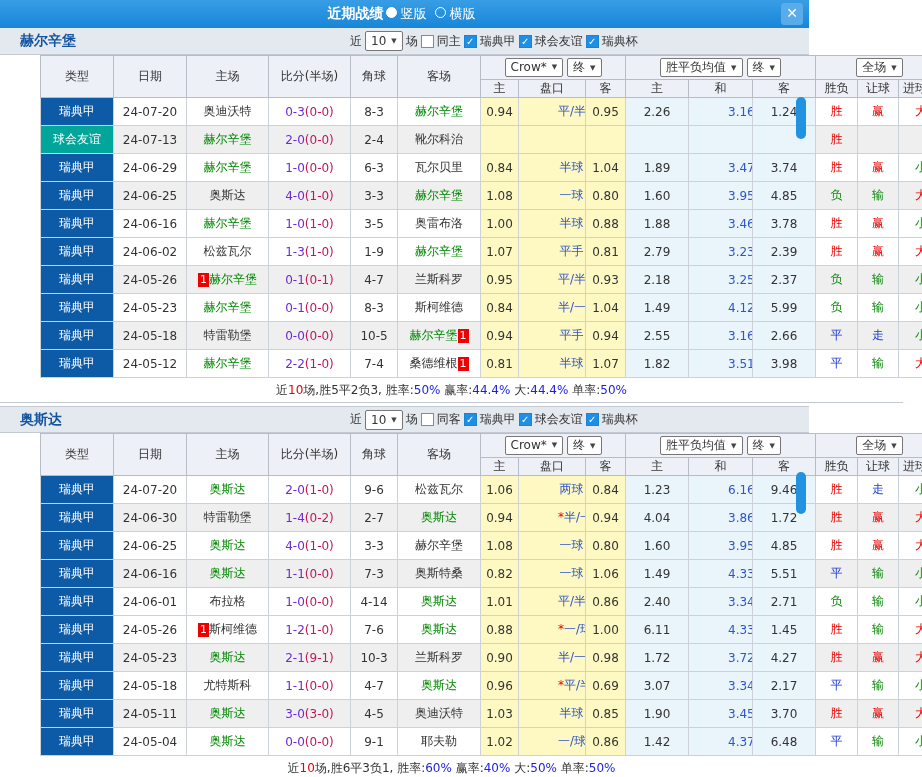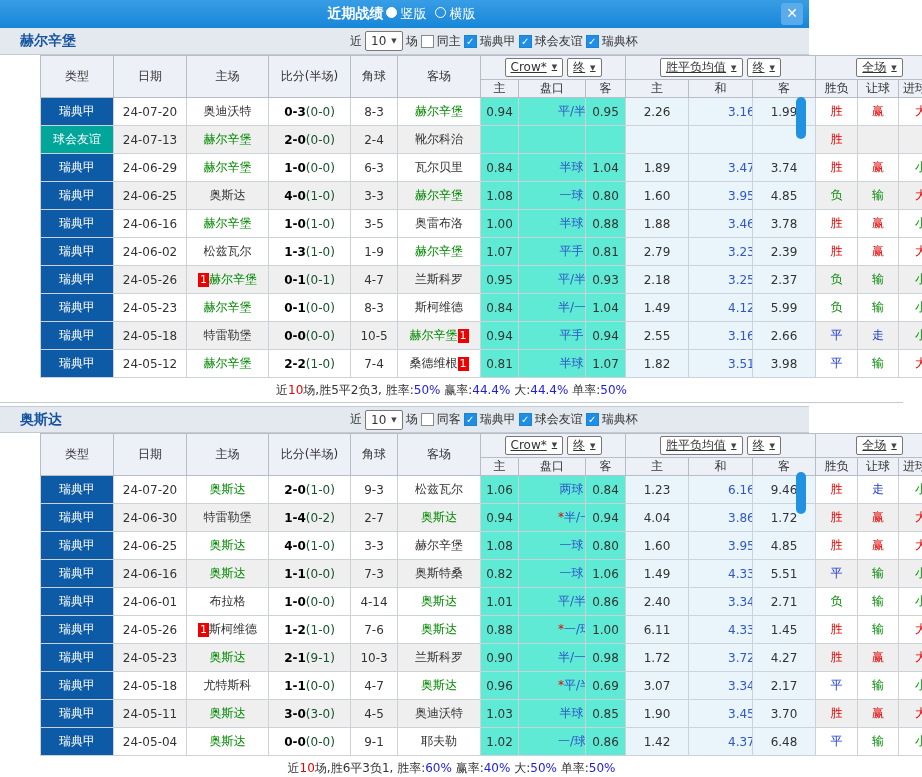--- a/index.html
+++ b/index.html
@@ -45,32 +45,32 @@
   }
   .checkbox.checked { background:#1f8fe6; border-color:#1b82d4; color:#fff; }
 
   
   table { border-collapse:collapse; table-layout:fixed; width:903px;margin-left:40px; }
   th {
     background:#edf1f7; border:1px solid #b6bdc7; font-weight:normal;
     color:#333; padding:0; text-align:center;
   }
   .hdr-dd { height:24px; }
-  .hdr-dd .selbox { margin:0 2px; height:19px;text-decoration:underline; }
+  .hdr-dd .selbox { margin:0 2px; height:19px; }
   .hdr-sub { height:17px; }
   td { border:1px solid #cdd2d9; height:28px; text-align:center; padding:0; overflow:hidden; white-space:nowrap; }
   .row-g td.plain { background:#efefef; }
   .row-w td.plain { background:#ffffff; }
   .type-league { background:#0d5aa7; color:#fff; }
   .type-friendly { background:#00a69a; color:#fff; }
-  .cream { background:#5eead4; }
+  .cream { background:#fef9c3; }
   .euro { background:#e9f4fb; }
   .team-green { color:#008800; }
-  .score-main { color:#000000;font-weight:bold; }
-  .score-half { color:#14532d; }
+  .score-main { color:#6d28d9; }
+  .score-half { color:#be185d; }
   .hcap, .eu-mid { color:#2f55c8;padding-left:39px; }
   .t-r { color:#e60000; } .t-g { color:#0a8a0a; } .t-b { color:#1a39d0; }
   .badge { background:#ee0000; color:#fff; padding:0 2px; font-size:11px; line-height:14px; display:inline-block; }
   .star { color:#e60000; }
 
   
   .summary {
     width:903px; height:25px; border-bottom:1px solid #c3c9d2;
     display:flex; align-items:center; justify-content:center; background:#fff; white-space:pre;
   }
@@ -180,21 +180,21 @@
             <td class="plain">24-07-20</td>
             <td class="plain"><span>奥迪沃特</span></td>
             <td class="plain"><span class="score-main">0-3</span><span class="score-half">(0-0)</span></td>
             <td class="plain">8-3</td>
             <td class="plain"><span class="team-green">赫尔辛堡</span></td>
             <td class="cream">0.94</td>
             <td class="cream hcap"><span>平/半</span></td>
             <td class="cream">0.95</td>
             <td class="euro">2.26</td>
             <td class="euro eu-mid">3.16</td>
-            <td class="euro">1.99</td>
+            <td class="euro">1.24</td>
             <td class="plain t-r">胜</td>
             <td class="plain t-r">赢</td>
             <td class="plain t-r">大</td>
           </tr>
           <tr class="row-g">
             <td class="type-friendly">球会友谊</td>
             <td class="plain">24-07-13</td>
             <td class="plain"><span class="team-green">赫尔辛堡</span></td>
             <td class="plain"><span class="score-main">2-0</span><span class="score-half">(0-0)</span></td>
             <td class="plain">2-4</td>
@@ -426,21 +426,21 @@
             <th class="hdr-sub">让球</th>
             <th class="hdr-sub">进球数</th>
           </tr>
         </thead>
       <tbody>
           <tr class="row-w">
             <td class="type-league">瑞典甲</td>
             <td class="plain">24-07-20</td>
             <td class="plain"><span class="team-green">奥斯达</span></td>
             <td class="plain"><span class="score-main">2-0</span><span class="score-half">(1-0)</span></td>
-            <td class="plain">9-3</td>
+            <td class="plain">9-6</td>
             <td class="plain"><span>松兹瓦尔</span></td>
             <td class="cream">1.06</td>
             <td class="cream hcap"><span>两球</span></td>
             <td class="cream">0.84</td>
             <td class="euro">1.23</td>
             <td class="euro eu-mid">6.16</td>
             <td class="euro">9.46</td>
             <td class="plain t-r">胜</td>
             <td class="plain t-b">走</td>
             <td class="plain t-g">小</td>

